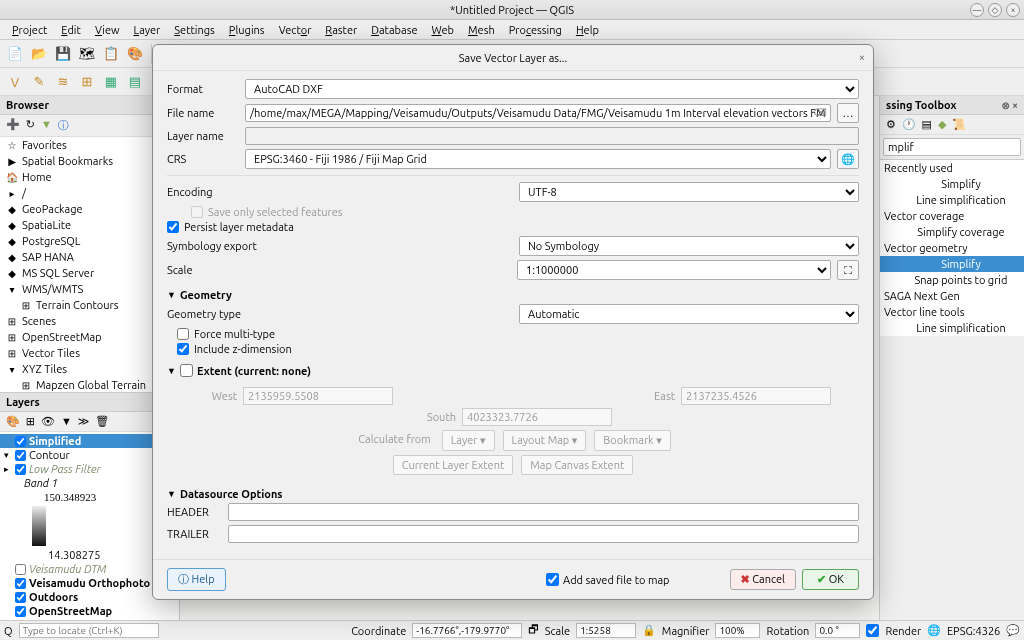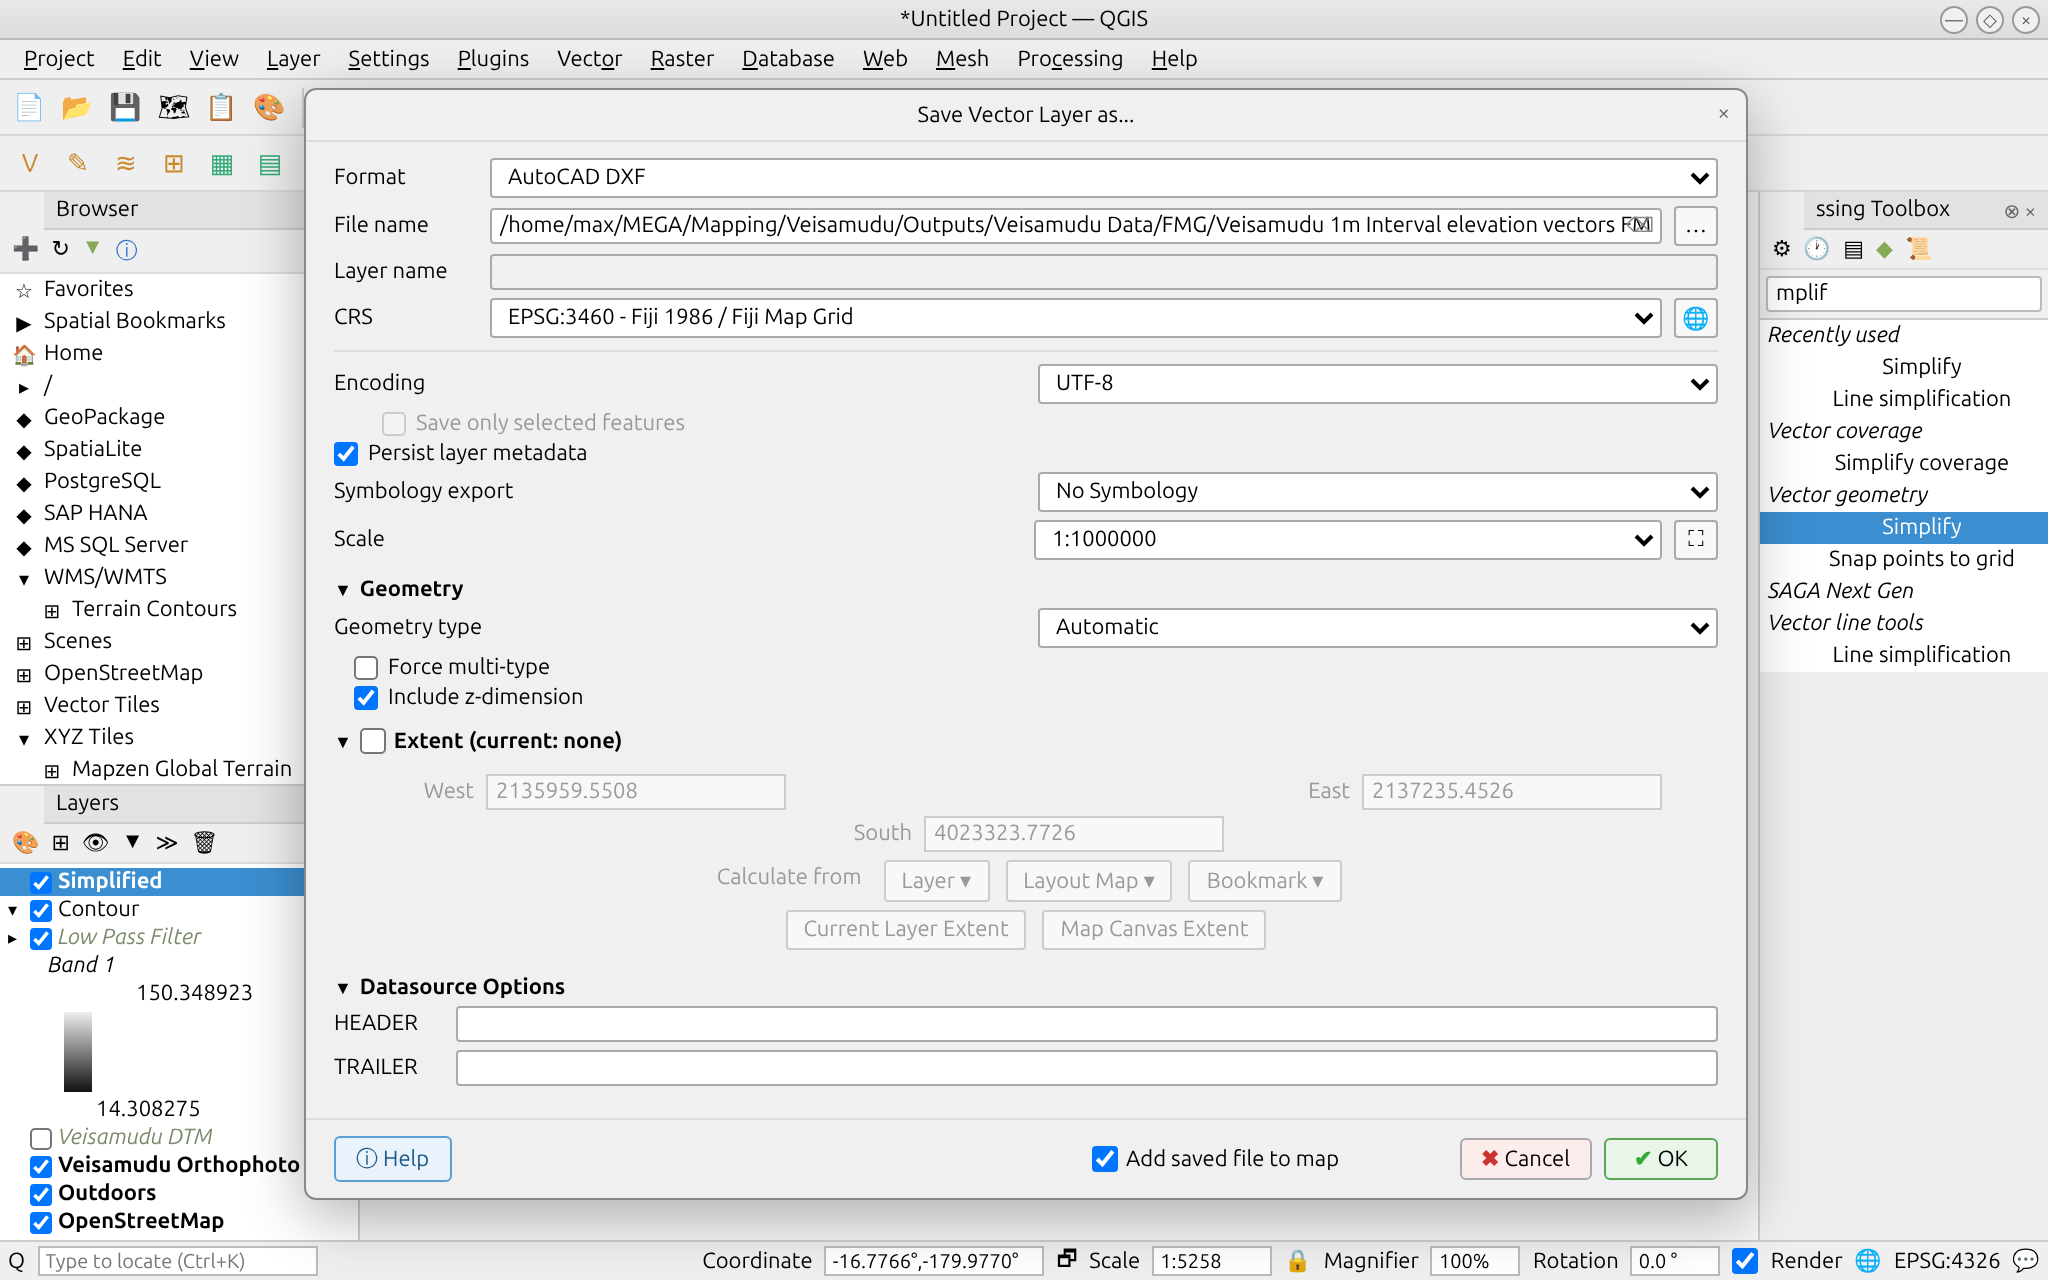--- a/index.html
+++ b/index.html
@@ -16,41 +16,41 @@
 .menubar span u { text-decoration: underline; }
 
 
 .toolbar { height:28px; background:#efefef; display:flex; align-items:center; padding:0 4px; gap:2px; border-bottom:1px solid #d8d8d8;}
 .tbtn { width:22px; height:22px; border:1px solid transparent; border-radius:3px; display:flex; align-items:center; justify-content:center; font-size:13px;}
 .tsep { width:1px; height:20px; background:#ccc; margin:0 3px;}
 
 
 .main { display:flex; height: calc(640px - 20px - 20px - 28px - 28px - 20px); }
 .leftcol { width:180px; background:#efefef; border-right:1px solid #ccc; display:flex; flex-direction:column;}
-.panel-header { background:#e2e2e2; padding:3px 6px; font-weight:normal; border-bottom:1px solid #ccc; display:flex; justify-content:space-between; align-items:center;margin-left:22px;}
+.panel-header { background:#e2e2e2; padding:3px 6px; font-weight:bold; border-bottom:1px solid #ccc; display:flex; justify-content:space-between; align-items:center;}
 .panel-header .pbtns { font-size:10px; color:#666;}
 .panel-icons { padding:3px 6px; display:flex; gap:6px; border-bottom:1px solid #ddd;}
 .tree { flex:1; overflow:auto; background:#fff; font-size:11px;}
 .tree .item { padding:2px 4px 2px 18px; display:flex; align-items:center; gap:4px; white-space:nowrap; cursor:default;}
 .tree .item .ic { width:12px; display:inline-block; text-align:center; font-size:10px;}
 
 .layers-panel { border-top:1px solid #ccc; display:flex; flex-direction:column; flex:0 0 auto;}
 .layers-tree { background:#fff; padding:2px 0; }
 .layer { padding:1px 4px; display:flex; align-items:center; gap:3px;}
 .layer input[type=checkbox]{ width:11px; height:11px;}
 .layer.sel { background:#3b8ed0; color:#fff;}
 .gradient { width:14px; height:40px; background:linear-gradient(#eee,#111); margin:2px 0 2px 32px;}
 
 .center { flex:1; background:#f5f5f3; position:relative;}
 .rightcol { width:145px; background:#efefef; border-left:1px solid #ccc;}
 .rightcol .search { padding:3px; border-bottom:1px solid #ccc;}
 .rightcol input { width:100%; padding:2px 4px; border:1px solid #bbb; border-radius:2px;}
 .rtree { background:#fff; font-size:11px;}
 .rtree .ritem { padding:2px 4px 2px 16px;text-align:center;}
-.rtree .rhead { padding:2px 4px; font-weight:normal;font-style:italic;}
+.rtree .rhead { padding:2px 4px; font-weight:normal;}
 .rtree .ritem.sel { background:#3b8ed0; color:#fff;}
 
 
 .statusbar { height:20px; background:#efefef; border-top:1px solid #ccc; display:flex; align-items:center; padding:0 4px; gap:6px; font-size:10px;}
 .statusbar input[type=text]{ border:1px solid #bbb; padding:1px 3px; font-size:10px;}
 .statusbar .locate { width:140px;}
 
 
 .overlay { position:absolute; inset:0; }
 .dialog { position:absolute; left:152px; top:44px; width:722px; height:556px; background:#f0f0f0; border:1px solid #888; border-radius:6px; box-shadow:0 8px 30px rgba(0,0,0,.3); display:flex; flex-direction:column;}
@@ -242,21 +242,21 @@
             <span style="width:8px;font-size:9px;">▾</span>
             <input type="checkbox" checked="" style="">
             <span style="">Contour</span>
           </div>
           <div class="layer">
             <span style="width:8px;font-size:9px;">▸</span>
             <input type="checkbox" checked="" style="">
             <span style="font-style:italic;color:#7a8a6a;">Low Pass Filter</span>
           </div>
           <div class="layer" style="padding-left: 24px; font-style: italic;">Band 1</div>
-          <div class="layer" style="padding-left: 68px;">150.348923</div>
+          <div class="layer" style="padding-left: 44px; font-family: Liberation Serif, serif;">150.348923</div>
           <div class="gradient"></div>
           <div class="layer" style="padding-left: 48px;">14.308275</div>
           <div class="layer">
             <span style="width:8px;font-size:9px;">&nbsp;&nbsp;</span>
             <input type="checkbox" style="">
             <span style="font-style:italic;color:#7a8a6a;">Veisamudu DTM</span>
           </div>
           <div class="layer">
             <span style="width:8px;font-size:9px;">&nbsp;&nbsp;</span>
             <input type="checkbox" checked="" style="">

